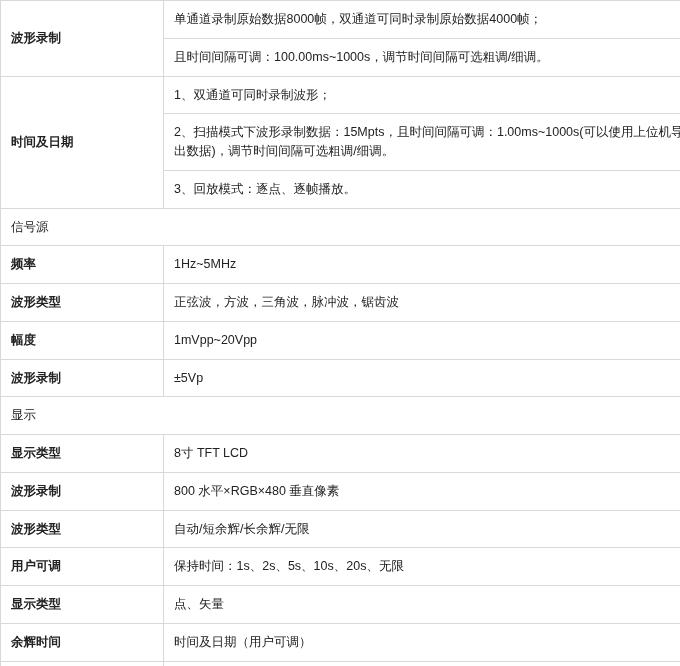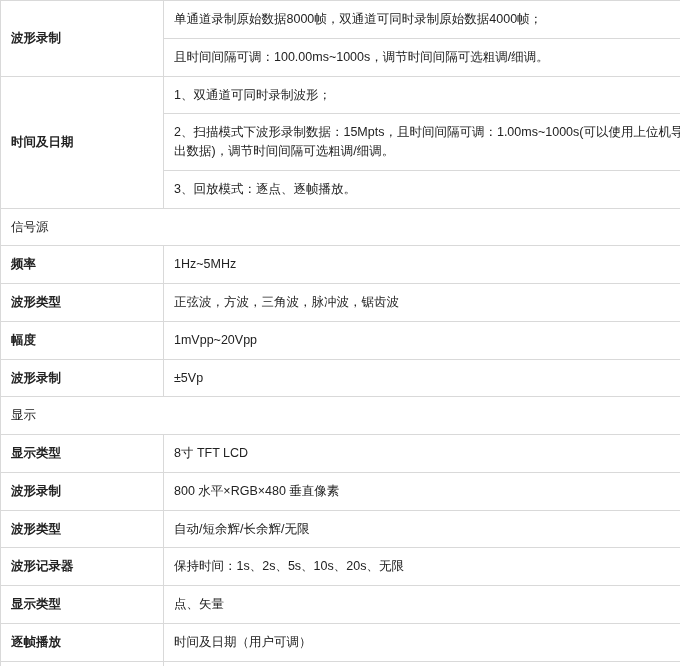--- a/index.html
+++ b/index.html
@@ -98,29 +98,29 @@
     </tr>
     <tr>
       <td class="label-cell">波形录制</td>
       <td class="value-cell">800 水平×RGB×480 垂直像素</td>
     </tr>
     <tr>
       <td class="label-cell">波形类型</td>
       <td class="value-cell">自动/短余辉/长余辉/无限</td>
     </tr>
     <tr>
-      <td class="label-cell">波形记录器</td>
+      <td class="label-cell">用户可调</td>
       <td class="value-cell">保持时间：1s、2s、5s、10s、20s、无限</td>
     </tr>
     <tr>
       <td class="label-cell">显示类型</td>
       <td class="value-cell">点、矢量</td>
     </tr>
     <tr>
-      <td class="label-cell">逐帧播放</td>
+      <td class="label-cell">余辉时间</td>
       <td class="value-cell">时间及日期（用户可调）</td>
     </tr>
     <tr>
       <td class="label-cell"></td>
       <td class="value-cell"></td>
     </tr>
 
   </tbody>
 </table>
 

